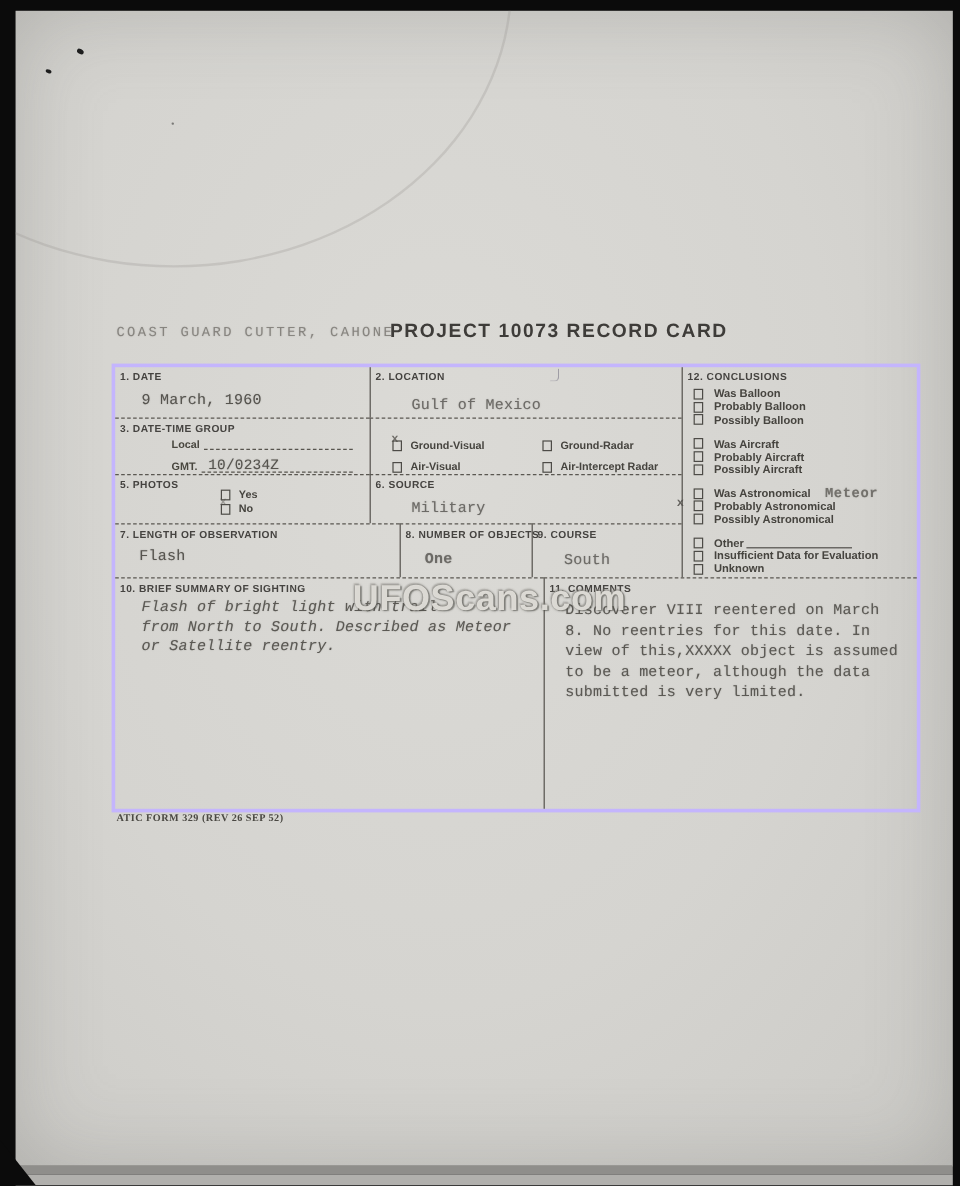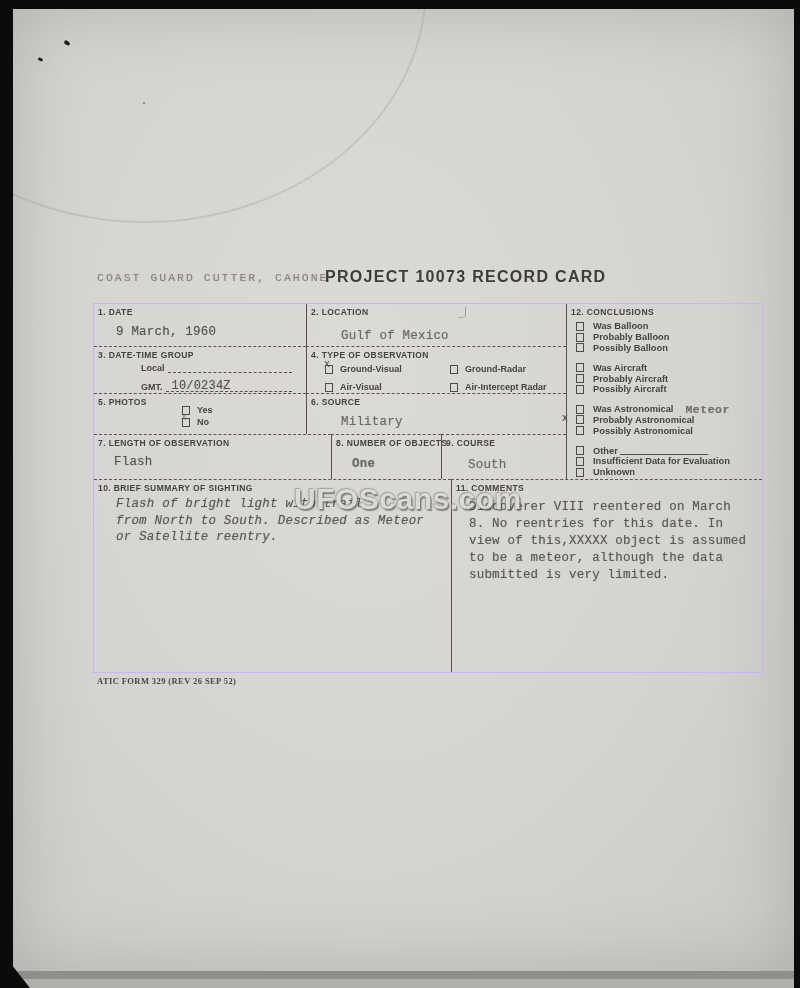--- a/index.html
+++ b/index.html
@@ -33,21 +33,21 @@
     text-shadow:0 0 1px rgba(98,95,90,.4);white-space:nowrap;
   }
   .title{
     position:absolute;left:325px;top:268px;
     font-size:16px;font-weight:700;letter-spacing:1.3px;color:#3e3c39;white-space:nowrap;
   }
 
   
   .card{
     position:absolute;left:93px;top:303px;width:668px;height:368px;
-    border:1px solid #c4b5fd;box-sizing:content-box;
+    border:3px solid #c4b5fd;box-sizing:content-box;
   }
   .cell{position:absolute;box-sizing:border-box;}
   .b-l{border-left:1px solid #54514c;}
   .b-t{border-top:1px dashed #5a5751;}
   .lbl{font-size:8.5px;font-weight:700;letter-spacing:.4px;color:#454340;padding:3px 0 0 4px;white-space:nowrap;}
   .typed{
     font-family:"Liberation Mono","DejaVu Sans Mono",monospace;
     font-size:12.5px;color:#56544f;letter-spacing:.2px;white-space:nowrap;
     text-shadow:0 0 1px rgba(86,84,79,.45);
   }
@@ -165,21 +165,20 @@
     </div>
     <div class="dtg-row dtg-gmt">
       <span class="dtg-lab">GMT.</span>
       <span class="fill-line">
         <span class="typed gmt-val">10/0234Z</span>
       </span>
     </div>
   </div>
 
   <div class="cell c-typ b-l b-t">
-    <div class="lbl">4. TYPE OF OBSERVATION</div>
     <div class="opt o-gv">
       <span class="cb">
           <span class="cb-mark">x</span>
         </span>
       <span>Ground-Visual</span>
     </div>
     <div class="opt o-gr">
       <span class="cb">
           <span class="cb-mark"></span>
         </span>

